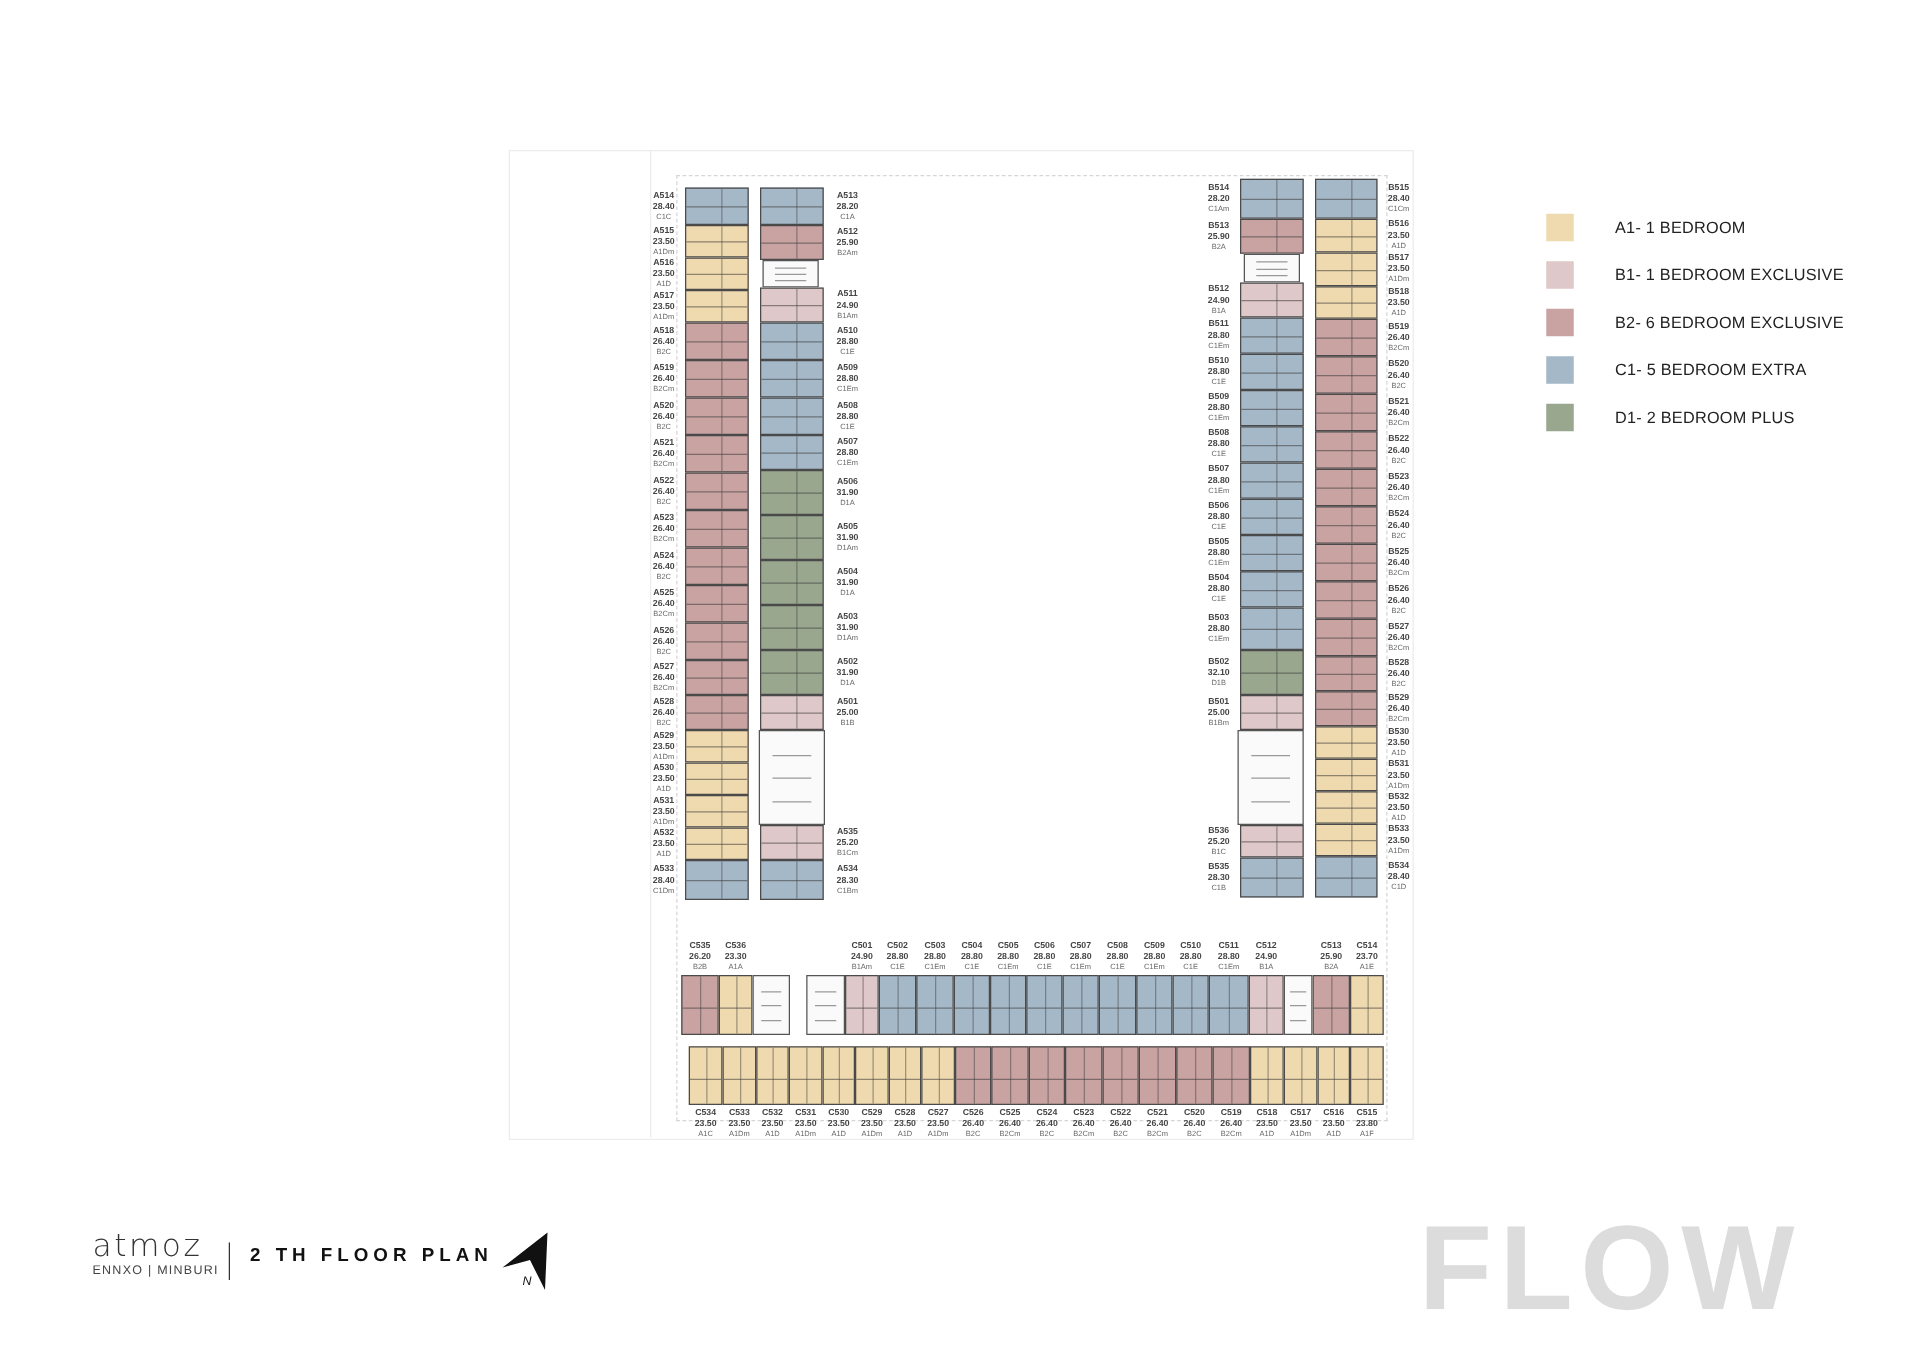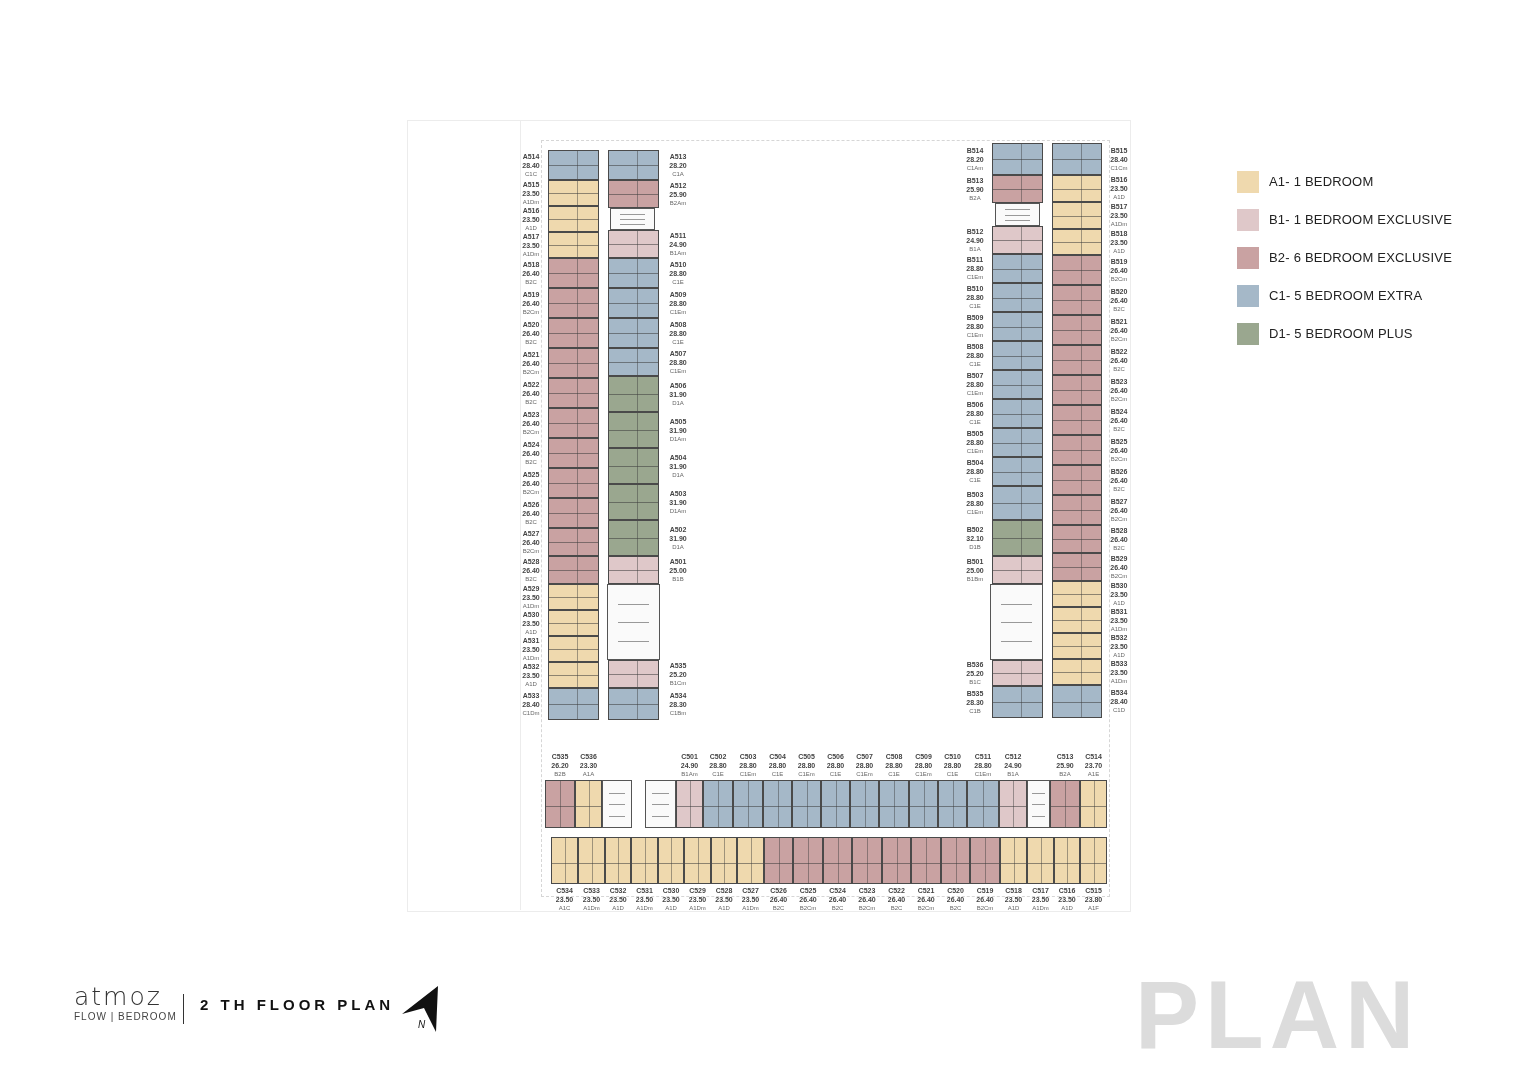--- a/index.html
+++ b/index.html
@@ -16,21 +16,21 @@
   .label{position:absolute;text-align:center;line-height:9px;font-size:7px;white-space:nowrap;}
   .label .id{font-weight:bold;font-size:7px;color:#444;display:block;}
   .label .area{font-weight:bold;font-size:7px;color:#444;display:block;}
   .label .type{font-size:6px;color:#666;display:block;}
   .label.l{text-align:center;width:30px;}
   .label.r{text-align:center;width:34px;}
   .label.c{width:30px;}
   .legend{position:absolute;left:1237px;top:170px;}
   .legend-item{position:relative;height:38px;}
   .legend-swatch{position:absolute;left:0;top:1px;width:22px;height:22px;}
-  .legend-text{position:absolute;left:32px;top:4px;font-size:13px;color:#222;letter-spacing:.2px;white-space:nowrap;}
+  .legend-text{position:absolute;left:55px;top:4px;font-size:13px;color:#222;letter-spacing:.2px;white-space:nowrap;}
   .brand{position:absolute;left:74px;top:986px;}
   .brand-main{font-family:"DejaVu Sans",sans-serif;font-size:25px;font-weight:300;letter-spacing:2px;color:#333;line-height:22px;}
   .brand-sub{font-size:10px;color:#444;letter-spacing:1px;margin-top:3px;}
   .brand-sep{position:absolute;left:183px;top:994px;width:1px;height:30px;background:#333;}
   .title{position:absolute;left:200px;top:996px;font-size:15px;font-weight:bold;letter-spacing:4px;color:#111;white-space:nowrap;}
   .north{position:absolute;left:398px;top:984px;width:44px;height:50px;}
   .watermark{position:absolute;left:1135px;top:965px;font-family:"Liberation Sans",sans-serif;font-weight:bold;font-size:96px;letter-spacing:6px;color:#dcdcdc;line-height:100px;}
 </style>
 </head>
 <body>
@@ -731,29 +731,29 @@
     <div class="legend-item">
       <div class="legend-swatch" style="background: rgb(201, 162, 162);"></div>
       <div class="legend-text">B2- 6 BEDROOM EXCLUSIVE</div>
     </div>
     <div class="legend-item">
       <div class="legend-swatch" style="background: rgb(165, 184, 200);"></div>
       <div class="legend-text">C1- 5 BEDROOM EXTRA</div>
     </div>
     <div class="legend-item">
       <div class="legend-swatch" style="background: rgb(154, 167, 143);"></div>
-      <div class="legend-text">D1- 5 BEDROOM PLUS</div>
+      <div class="legend-text">D1- 2 BEDROOM PLUS</div>
     </div>
   </div>
 
 <div class="brand">
   <div class="brand-main">atmoz</div>
-  <div class="brand-sub">FLOW | BEDROOM</div>
+  <div class="brand-sub">ENNXO | MINBURI</div>
 </div>
 <div class="brand-sep"></div>
 <div class="title">2 TH  FLOOR PLAN</div>
 <div class="north">
   <svg width="44" height="50" viewBox="0 0 44 50">
     <polygon points="40,2 4,30 26,24 38,48" fill="#111"></polygon>
     <text x="20" y="44" font-size="10" font-style="italic" fill="#111" font-family="Liberation Sans, sans-serif">N</text>
   </svg>
 </div>
-<div class="watermark">PLAN</div>
+<div class="watermark">FLOW</div>
 
 </body></html>

